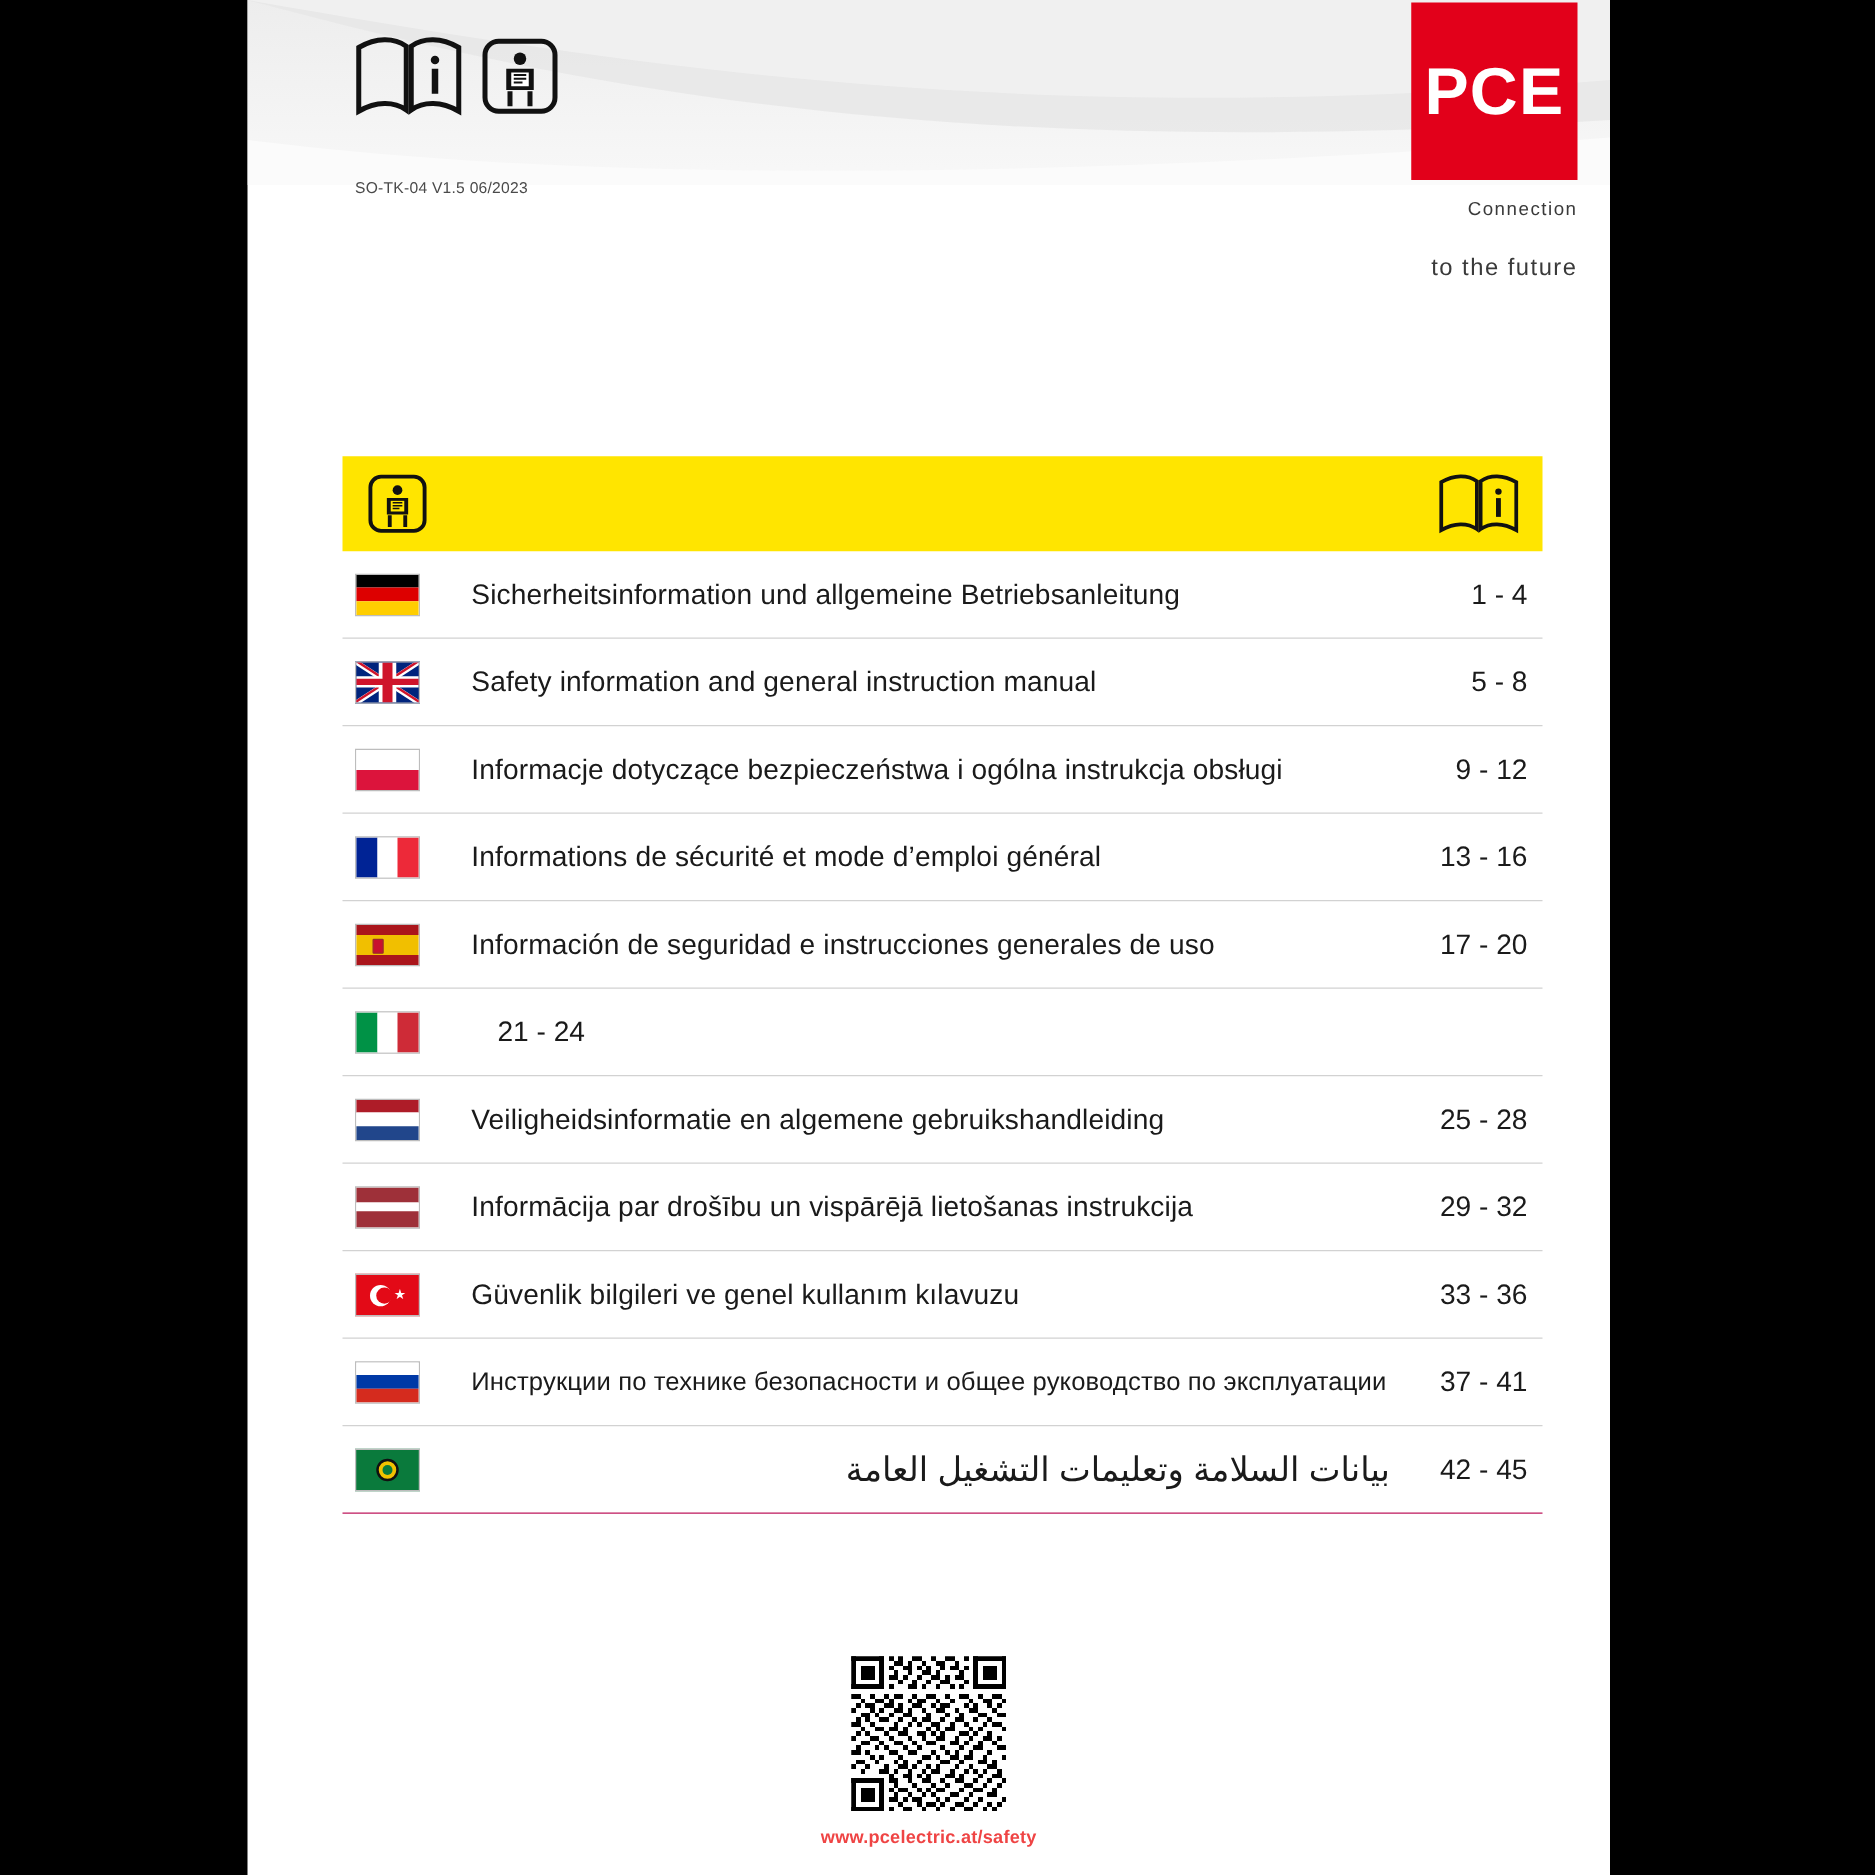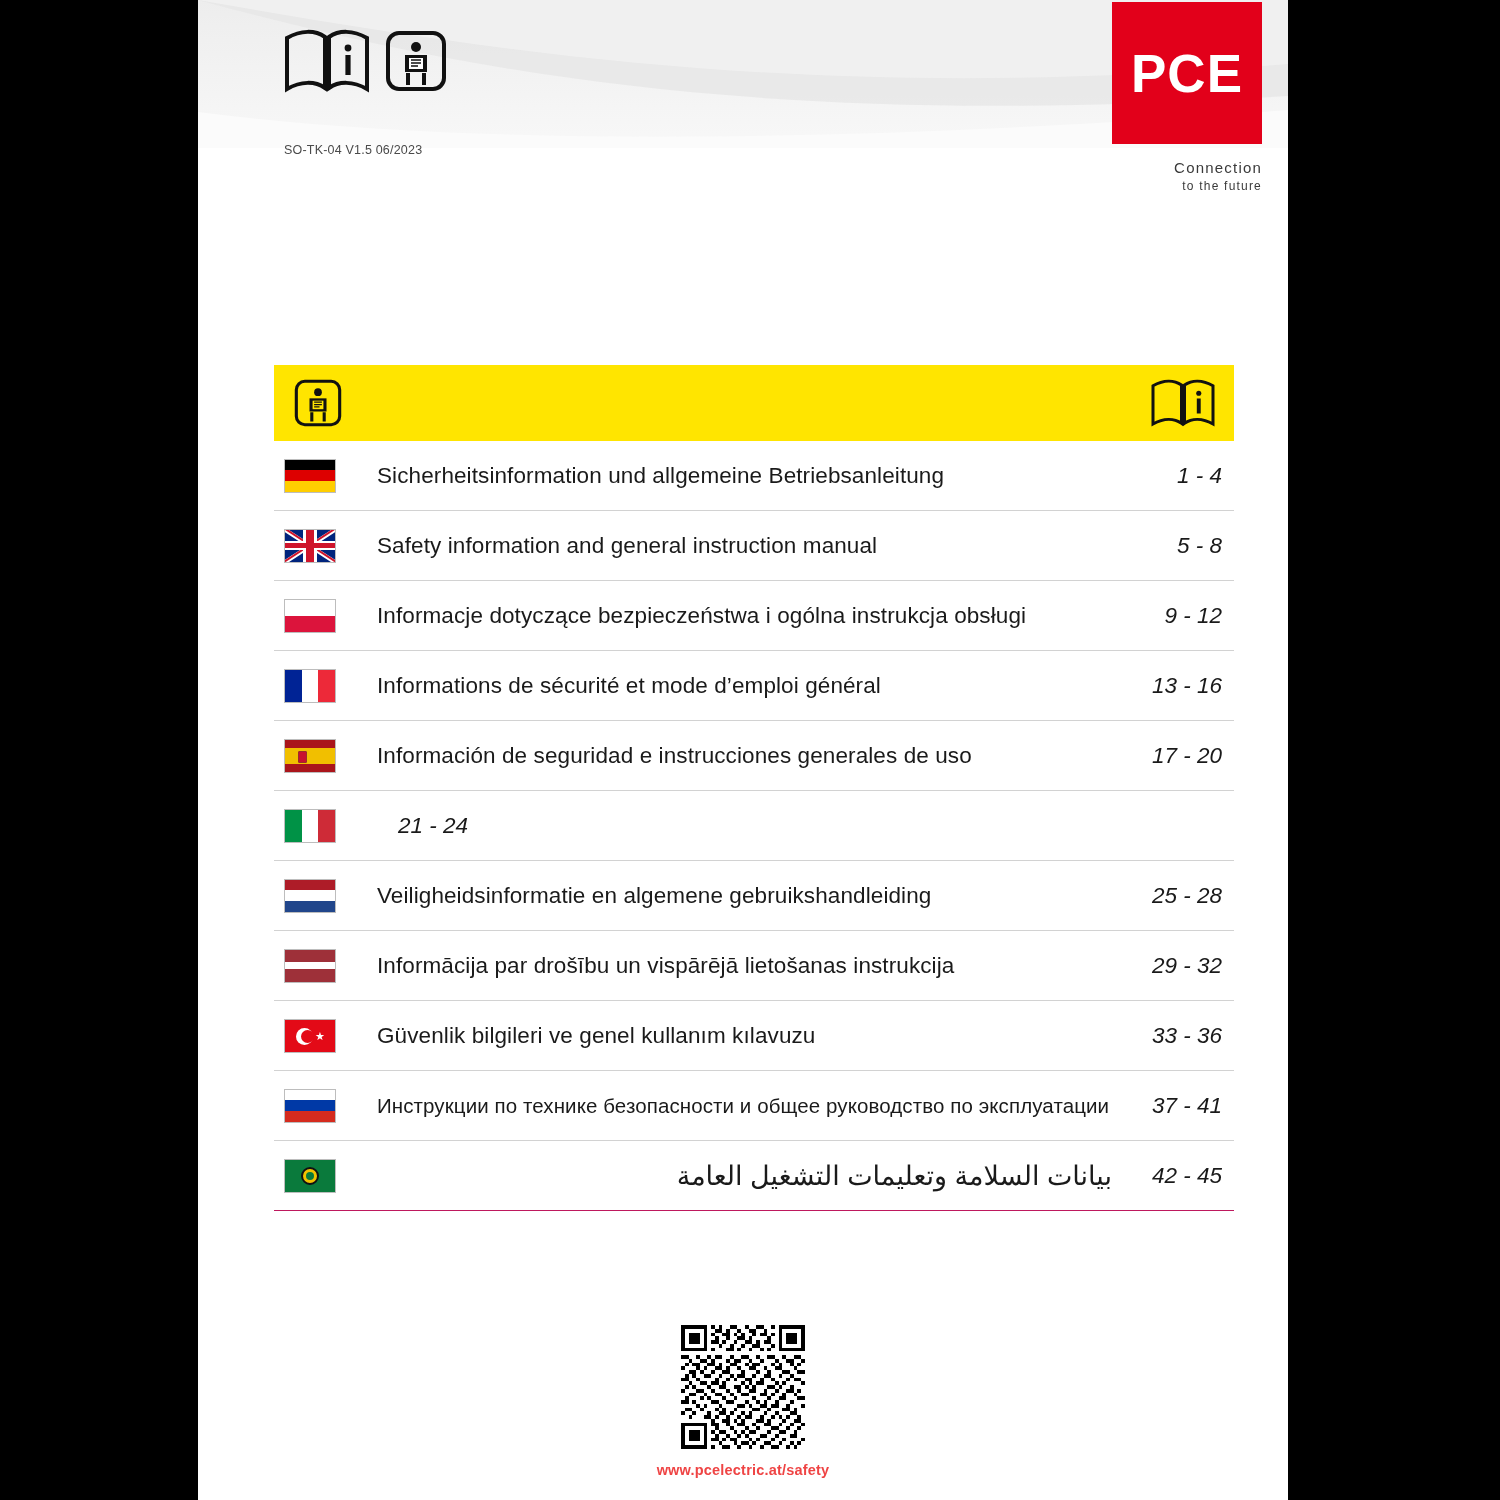--- a/index.html
+++ b/index.html
@@ -34,34 +34,34 @@
   }
   .icon-book { width: 88px; height: 66px; }
   .icon-person { width: 62px; height: 66px; }
   .doc-code {
     position: absolute; left: 86px; top: 143px;
     font-size: 12.5px; color: #4a4a4a; letter-spacing: 0.2px;
   }
   
   .pce-logo {
     position: absolute; right: 26px; top: 2px;
-    width: 150px; height: 142px;
+    width: 133px; height: 142px;
     background: #e2001a;
     display: flex; align-items: center; justify-content: center;
   }
   .pce-logo span {
     color: #fff; font-weight: bold; font-size: 53px;
     letter-spacing: 1px; font-family: "Liberation Sans", sans-serif;
   }
   .pce-tag {
     position: absolute; right: 26px; top: 158px;
     text-align: right; color: #3a3a3a; line-height: 1.35;
   }
   .pce-tag .l1 { font-size: 15px; letter-spacing: 1.2px; }
-  .pce-tag .l2 { font-size: 12px; letter-spacing: 1.2px; }
+  .pce-tag .l2 { font-size: 19px; letter-spacing: 1.2px; margin-top: 24px; }
   
   .yellow-bar {
     position: absolute; left: 76px; top: 365px;
     width: 960px; height: 76px;
     background: #ffe500;
     display: flex; align-items: center; justify-content: space-between;
     padding: 0 18px 0 20px;
   }
   .yellow-bar .icon-person { width: 48px; height: 52px; }
   .yellow-bar .icon-book { width: 66px; height: 50px; }
@@ -96,21 +96,20 @@
     white-space: nowrap;
     margin-left: 13px;
   }
   .title-cell.rtl { text-align: right; direction: rtl; font-size: 27px; padding-right: 6px;}
   .pages-cell {
     flex: 0 0 110px;
     text-align: right;
     font-size: 22.5px;
     color: #1a1a1a;
     padding-right: 6px;
-    font-style: italic;
   }
   
   .f-stripes-h { display: flex; flex-direction: column; height: 100%; }
   .f-stripes-h > div { flex: 1; }
   .f-stripes-v { display: flex; height: 100%; }
   .f-stripes-v > div { flex: 1; }
   
   .uk { background: #00247d; }
   .uk .d1, .uk .d2 { position: absolute; left: -10%; top: 44%; width: 120%; height: 12%; background: #fff; }
   .uk .d1 { transform: rotate(33deg); }

